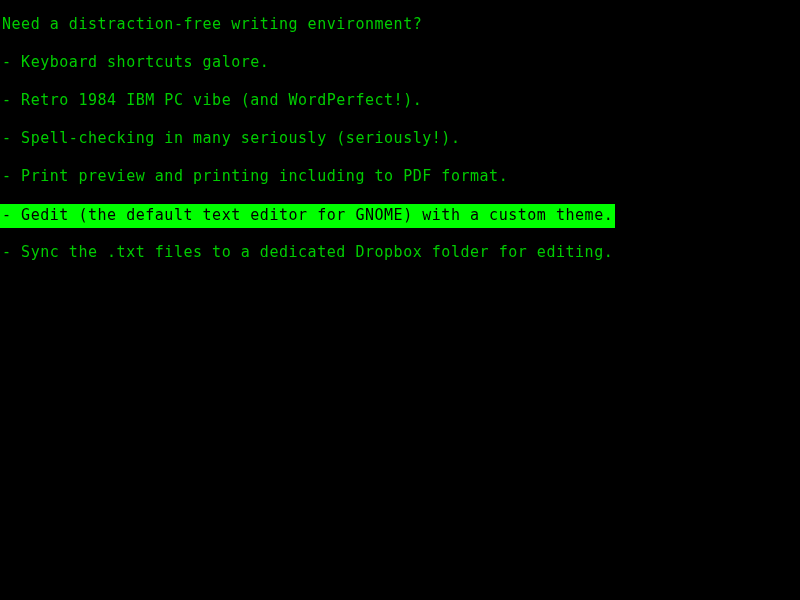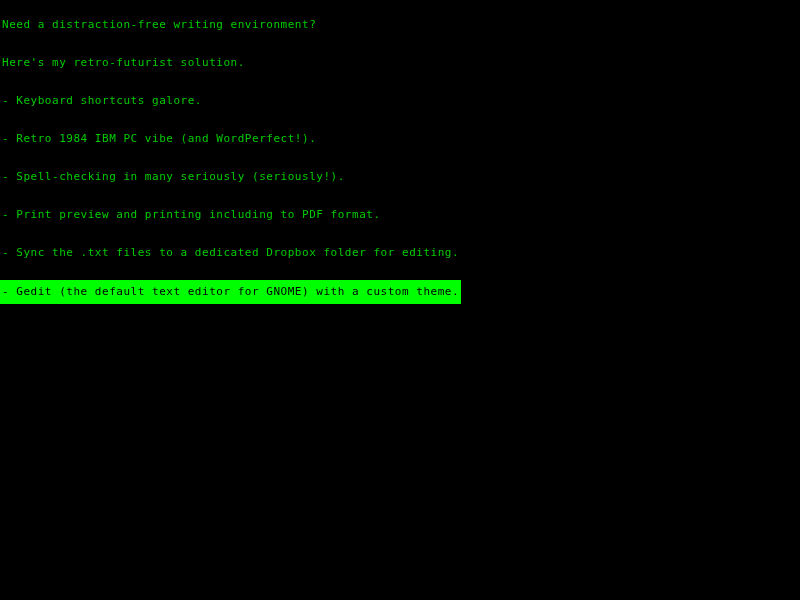--- a/index.html
+++ b/index.html
@@ -26,21 +26,21 @@
   #doc {
     position: absolute;
     left: 0;
     top: 14px;
     width: 800px;
   }
 
   .line {
     height: 38px;
     line-height: 21px;
-    font-size: 11px;
+    font-size: 15px;
     letter-spacing: 0.52px;
     white-space: pre;
     color: #00cc00;
     padding-left: 2px;
     box-sizing: border-box;
   }
 
   .line .txt {
     display: inline-block;
     padding: 0;
@@ -58,21 +58,20 @@
     padding-left: 2px;
     padding-right: 2px;
   }
 </style>
 </head>
 <body>
 
 <div id="editor">
   <div id="doc">
       <div class="line"><span class="txt">Need a distraction-free writing environment?</span></div>
-      <div class="line"><span class="txt">Here's my retro-futurist solution.</span></div>
       <div class="line"><span class="txt">- Keyboard shortcuts galore.</span></div>
       <div class="line"><span class="txt">- Retro 1984 IBM PC vibe (and WordPerfect!).</span></div>
       <div class="line"><span class="txt">- Spell-checking in many seriously (seriously!).</span></div>
       <div class="line"><span class="txt">- Print preview and printing including to PDF format.</span></div>
+      <div class="line highlighted"><span class="txt">- Gedit (the default text editor for GNOME) with a custom theme.</span></div>
       <div class="line"><span class="txt">- Sync the .txt files to a dedicated Dropbox folder for editing.</span></div>
-      <div class="line highlighted"><span class="txt">- Gedit (the default text editor for GNOME) with a custom theme.</span></div>
     </div>
 </div>
 
 </body></html>

